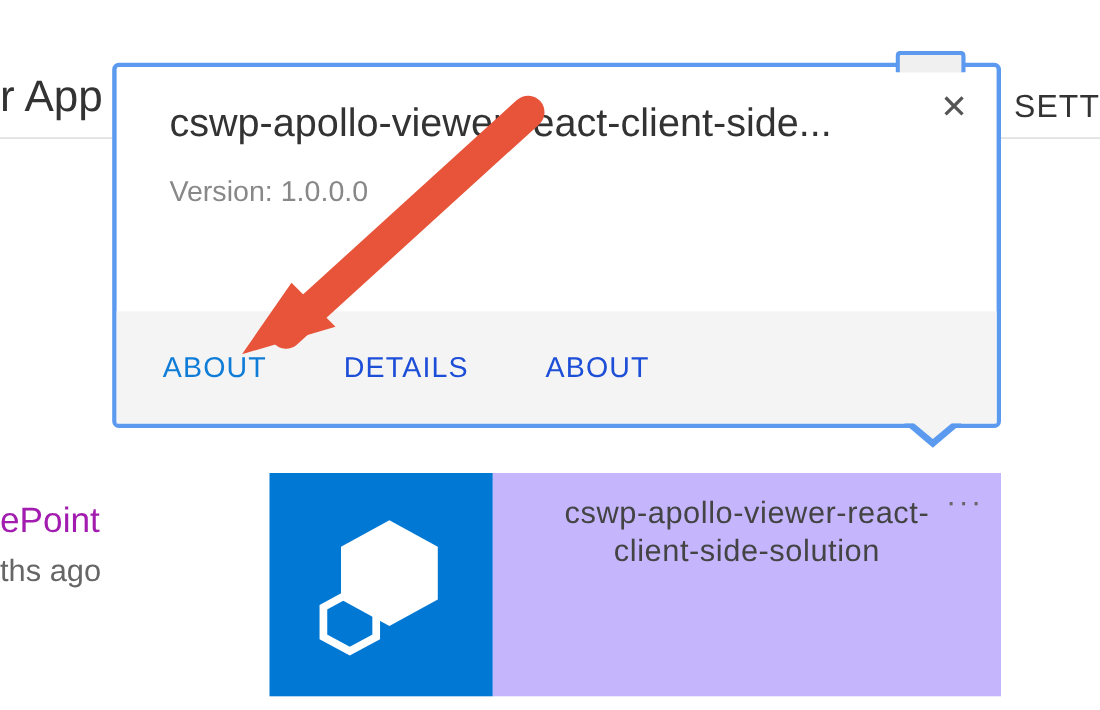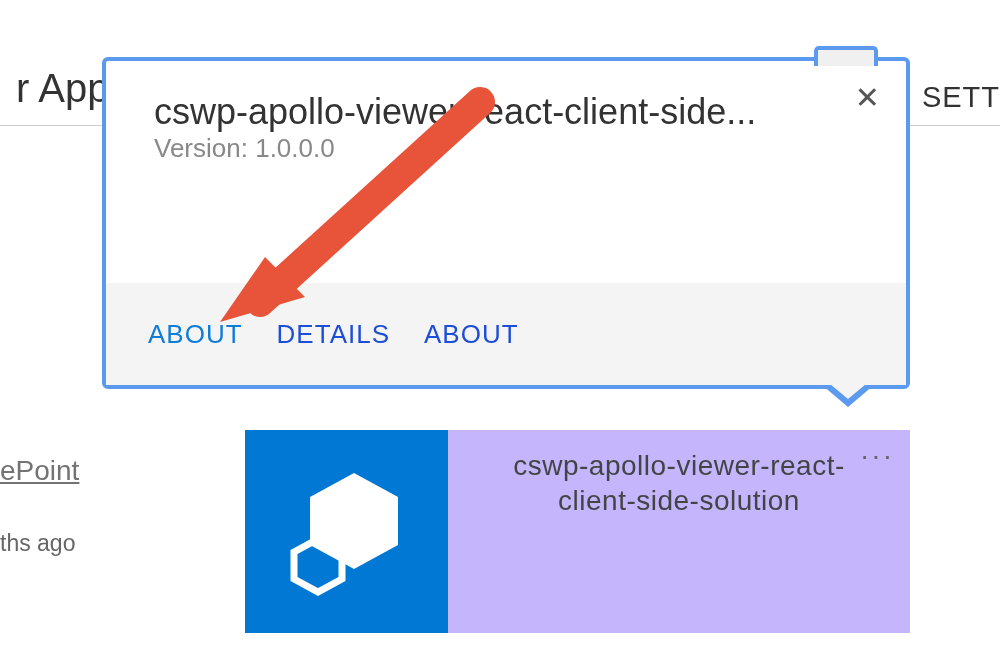--- a/index.html
+++ b/index.html
@@ -15,21 +15,20 @@
 
   
   .page-header {
     position: absolute;
     top: 68px;
     left: 0;
     font-size: 40px;
     font-weight: 300;
     color: #333;
     line-height: 1;
-    padding-left: 16px;
   }
   .sett-link {
     position: absolute;
     top: 81px;
     right: 0;
     font-size: 29px;
     color: #333;
     font-weight: 400;
     letter-spacing: 1px;
   }
@@ -41,30 +40,29 @@
     right: 0;
     height: 1px;
     background: #cfcfcf;
   }
 
   
   .left-frag-1 {
     position: absolute;
     top: 455px;
     left: 0;
+    font-size: 32px;
+    color: #a21caf;
+    font-weight: 300;
+  }
+  .left-frag-2 {
+    position: absolute;
+    top: 503px;
+    left: 0;
     font-size: 28px;
-    color: #737373;
-    font-weight: 300;
-    text-decoration: underline;
-  }
-  .left-frag-2 {
-    position: absolute;
-    top: 530px;
-    left: 0;
-    font-size: 23px;
     color: #666;
     font-weight: 300;
   }
 
   
   .callout {
     position: absolute;
     top: 57px;
     left: 102px;
     width: 808px;
@@ -100,20 +98,21 @@
     font-size: 36px;
     font-weight: 300;
     color: #333;
     margin: 0;
     white-space: nowrap;
     overflow: hidden;
     text-overflow: clip;
   }
 
   .callout-version {
+    margin-top: 26px;
     font-size: 26px;
     font-weight: 300;
     color: #888;
   }
 
   .callout-close {
     position: absolute;
     top: 22px;
     right: 26px;
     font-size: 30px;
@@ -126,21 +125,21 @@
   .callout-actions {
     position: absolute;
     bottom: 0;
     left: 0;
     right: 0;
     height: 102px;
     background: #f4f4f4;
     display: flex;
     align-items: center;
     padding-left: 40px;
-    gap: 30px;
+    gap: 66px;
   }
 
   .callout-action {
     font-size: 26px;
     color: #1d4ed8;
     font-weight: 300;
     letter-spacing: 1px;
     cursor: pointer;
     padding: 6px 2px;
   }

